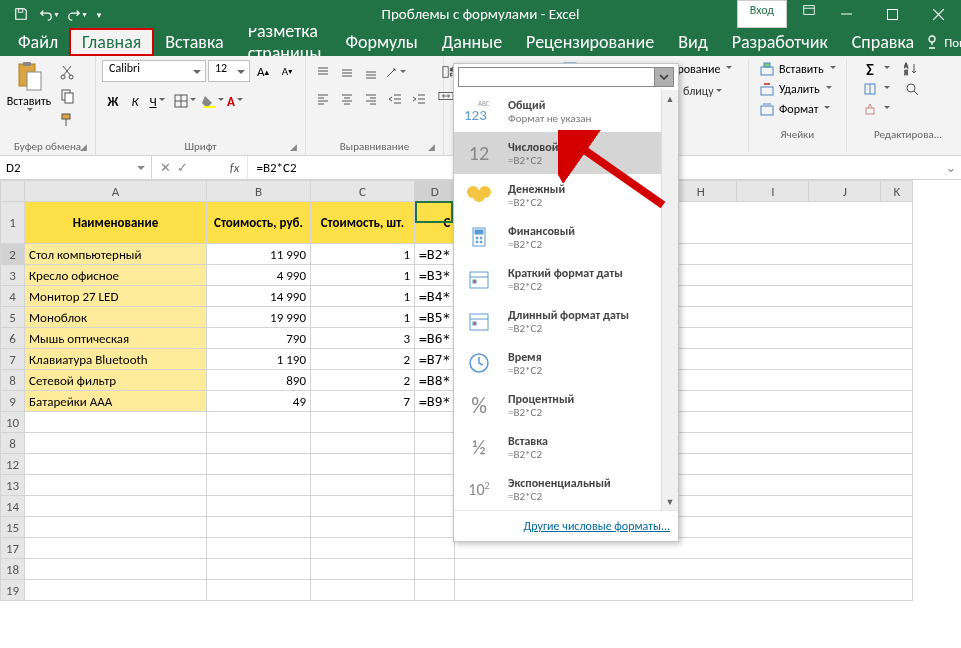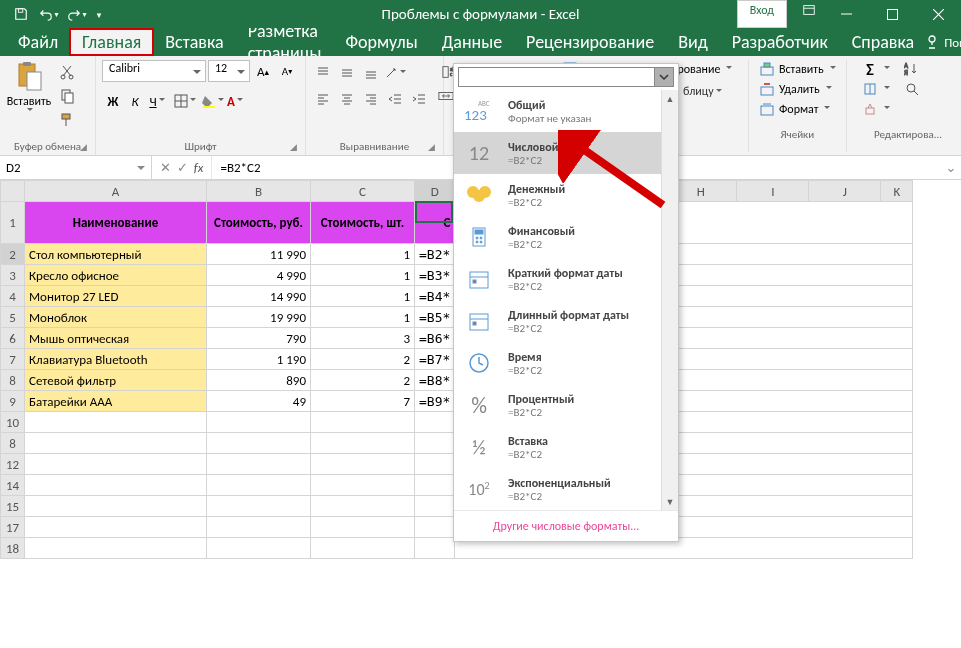--- a/index.html
+++ b/index.html
@@ -48,58 +48,58 @@
 .align-row{display:flex;gap:2px;}
 .abtn{width:22px;height:22px;display:flex;align-items:center;justify-content:center;cursor:pointer;}
 
 
 .fbar{height:24px;border-bottom:1px solid #d4d4d4;display:flex;align-items:center;background:#fff;}
 .name-box{width:152px;border-right:1px solid #d4d4d4;height:100%;display:flex;align-items:center;padding:0 6px;position:relative;}
 .name-box input{border:none;outline:none;width:100%;font-size:13px;}
 .name-box::after{content:"";position:absolute;right:6px;top:10px;border:4px solid transparent;border-top-color:#888;}
 .fbar-icons{display:flex;align-items:center;gap:6px;padding:0 8px;border-right:1px solid #e6e6e6;height:100%;}
 .fbar-icons span{color:#888;cursor:pointer;font-size:13px;}
-.fbar-icons .fx{font-style:italic;color:#555;}
+.fbar-icons .fx{font-style:italic;color:#555;margin-left:36px;}
 .formula-input{flex:1;padding:0 8px;font-size:13px;}
 .fbar-expand{width:20px;display:flex;align-items:center;justify-content:center;color:#888;cursor:pointer;}
 
 
 .grid-wrap{position:relative;height:468px;overflow:hidden;}
 .grid{border-collapse:collapse;table-layout:fixed;}
 .grid th,.grid td{border:1px solid #d4d4d4;font-size:13px;height:21px;padding:0 4px;}
 .grid thead th{background:#e6e6e6;color:#555;font-weight:normal;text-align:center;position:relative;}
 .grid thead th.sel{background:#d2d2d2;}
 .rowhdr{background:#e6e6e6;color:#555;text-align:center;width:24px;}
 .rowhdr.sel{background:#d2d2d2;}
 .corner{background:#e6e6e6;width:24px;}
 .colA{width:182px;}
 .colB{width:104px;}
 .colC{width:104px;}
 .colD{width:36px;}
 .colrest{width:72px;}
-.hdr-cell{background:#d946ef;font-weight:bold;text-align:center;margin-top:36px;}
+.hdr-cell{background:#fde047;font-weight:bold;text-align:center;margin-top:36px;}
 .name-cell{background:#ffeb9c;}
 .num-cell{text-align:right;}
 .fcell{text-align:left;font-family:Consolas,monospace;font-size:12px;}
 .selected-cell{position:absolute;border:2px solid #217346;pointer-events:none;}
 
 
 .nf-dropdown{position:absolute;left:453px;top:63px;width:226px;background:#fff;border:1px solid #c6c6c6;box-shadow:2px 2px 6px rgba(0,0,0,.25);z-index:50;}
 .nf-head{height:26px;display:flex;align-items:center;padding:0 4px;}
 .nf-head-box{flex:1;border:1px solid #888;height:20px;background:#fff;}
 .nf-head-btn{width:20px;height:20px;background:#b0b0b0;border:1px solid #888;margin-left:-1px;display:flex;align-items:center;justify-content:center;cursor:pointer;}
 .nf-head-btn svg{width:10px;height:10px;}
 .nf-list{max-height:460px;overflow:hidden;position:relative;}
 .nf-item{display:flex;align-items:center;padding:6px 8px;gap:12px;cursor:pointer;}
 .nf-item.hover{background:#d5d5d5;}
 .nf-icon{width:34px;height:30px;display:flex;align-items:center;justify-content:center;flex-shrink:0;}
 .nf-text{display:flex;flex-direction:column;}
 .nf-title{font-size:12px;color:#444;font-weight:600;}
 .nf-sub{font-size:11px;color:#777;}
-.nf-foot{text-align:center;padding:8px;font-size:12px;color:#ec4899;border-top:1px solid #e8e8e8;cursor:pointer;}
+.nf-foot{text-align:right;padding:8px;font-size:12px;color:#0369a1;border-top:1px solid #e8e8e8;cursor:pointer;text-decoration:underline;}
 .nf-scroll{position:absolute;right:0;top:0;width:17px;height:100%;background:#f0f0f0;border-left:1px solid #ddd;}
 .nf-scroll .sbtn{height:17px;display:flex;align-items:center;justify-content:center;font-size:9px;color:#666;cursor:pointer;}
 .nf-scroll .track{height:calc(100% - 34px);}
 
 .red-arrow{position:absolute;z-index:60;pointer-events:none;}
 
 .ribbon-extra{position:absolute;display:flex;flex-direction:column;gap:2px;font-size:12px;}
 .ribbon-extra .rline{display:flex;align-items:center;gap:4px;cursor:pointer;padding:1px 2px;}
 .ribbon-extra .rline .ic{width:16px;height:16px;display:flex;align-items:center;justify-content:center;}
 .caret{display:inline-block;border:3px solid transparent;border-top-color:#666;margin-left:2px;vertical-align:middle;}
@@ -553,20 +553,28 @@
         </tr>
         <tr>
           <td class="rowhdr">12</td>
           <td></td>
           <td></td>
           <td></td>
           <td></td>
           <td colspan="7"></td>
         </tr>
         <tr>
+          <td class="rowhdr">13</td>
+          <td></td>
+          <td></td>
+          <td></td>
+          <td></td>
+          <td colspan="7"></td>
+        </tr>
+        <tr>
           <td class="rowhdr">14</td>
           <td></td>
           <td></td>
           <td></td>
           <td></td>
           <td colspan="7"></td>
         </tr>
         <tr>
           <td class="rowhdr">15</td>
           <td></td>
@@ -578,20 +586,28 @@
         <tr>
           <td class="rowhdr">17</td>
           <td></td>
           <td></td>
           <td></td>
           <td></td>
           <td colspan="7"></td>
         </tr>
         <tr>
           <td class="rowhdr">18</td>
+          <td></td>
+          <td></td>
+          <td></td>
+          <td></td>
+          <td colspan="7"></td>
+        </tr>
+        <tr>
+          <td class="rowhdr">19</td>
           <td></td>
           <td></td>
           <td></td>
           <td></td>
           <td colspan="7"></td>
         </tr>
       </tbody>
 </table>
 <div class="selected-cell" style="left:415px;top:21px;width:38px;height:22px"></div>
 </div>

